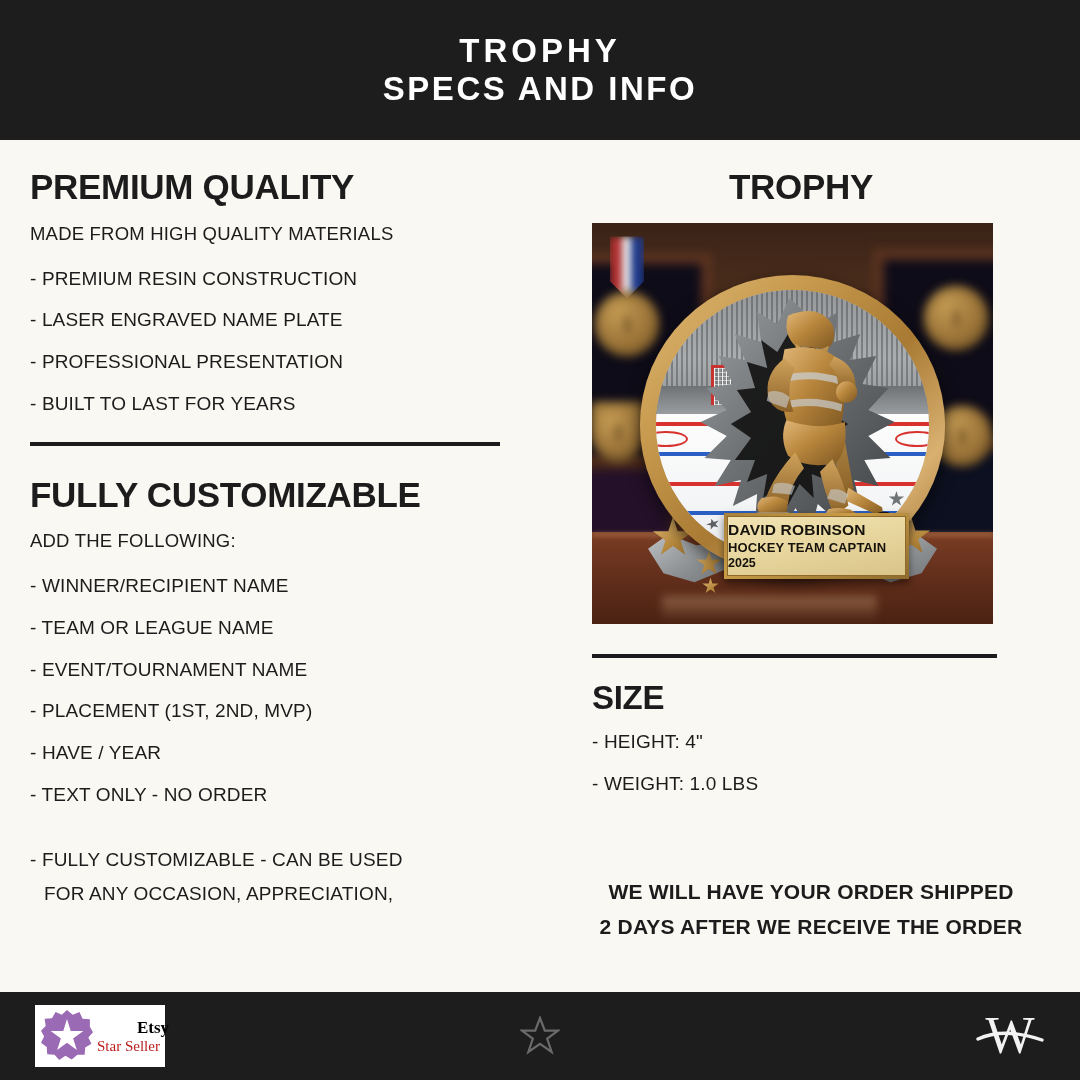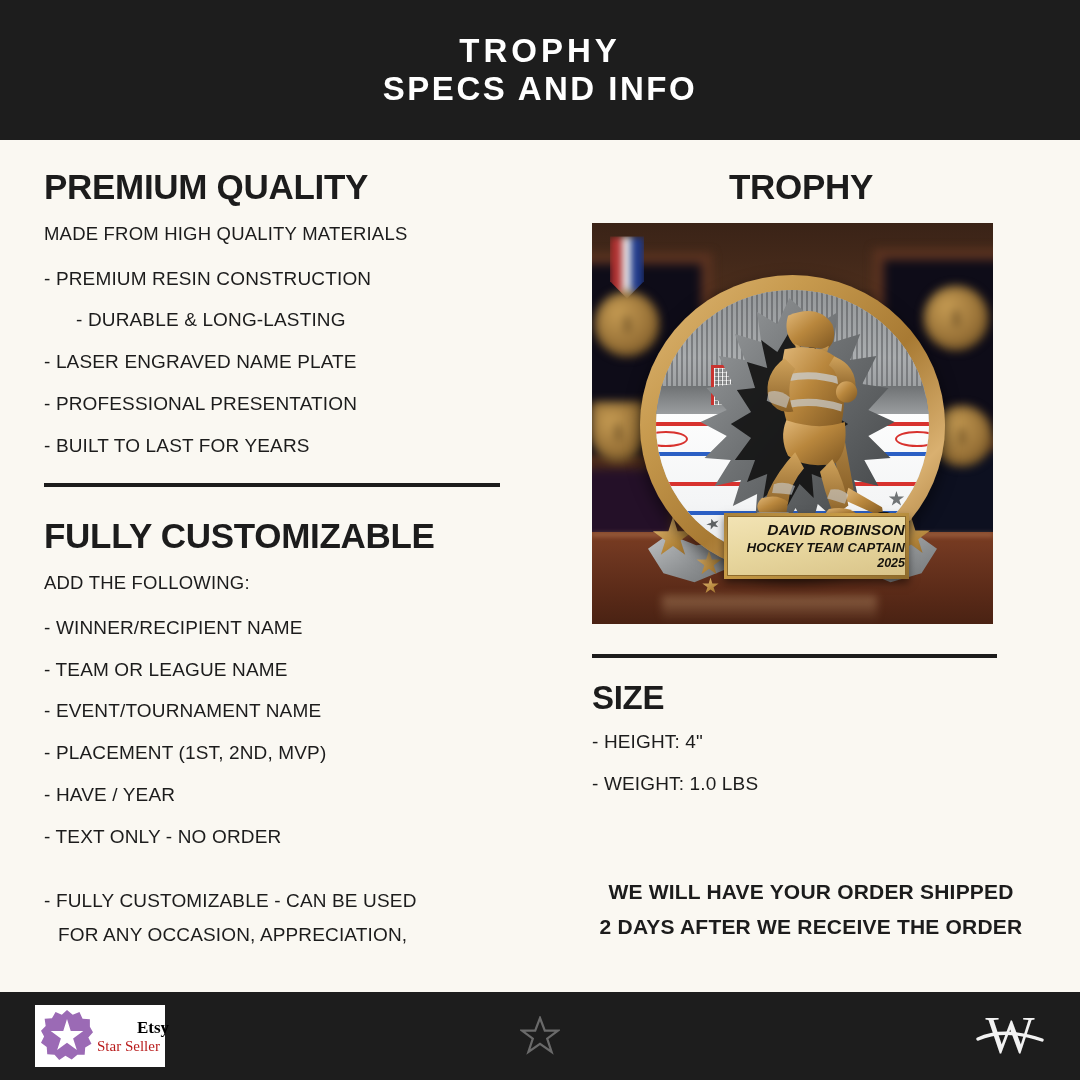--- a/index.html
+++ b/index.html
@@ -33,21 +33,21 @@
   .header-line.l2 { font-size: 33px; letter-spacing: 2.5px; }
 
   
   .content {
     position: absolute;
     top: 140px; left: 0;
     width: 1080px;
     height: 852px;
     display: flex;
   }
-  .col-left  { width: 540px; padding: 28px 40px 0 44px; }
+  .col-left  { width: 540px; padding: 28px 40px 0 30px; }
   .col-right { width: 540px; padding: 28px 40px 0 52px; }
 
   .h2 {
     font-size: 35px;
     font-weight: bold;
     letter-spacing: -0.3px;
     line-height: 1.1;
     margin-bottom: 16px;
   }
   .h2.center { text-align: center; padding-right: 30px; }
@@ -273,23 +273,22 @@
     width: 185px; height: 66px;
     background: linear-gradient(155deg, #a8803a 0%, #c99c46 40%, #8d6a2c 100%);
     padding: 3px;
     box-shadow: 0 4px 8px rgba(0,0,0,.5);
   }
   .plate-in {
     width: 100%; height: 100%;
     background: linear-gradient(170deg, #f2e3b4 0%, #e8d79f 45%, #d9c489 100%);
     border: 1.5px solid #8d6a2c;
     display: flex; flex-direction: column;
-    align-items: flex-end; justify-content: center;
+    align-items: flex-start; justify-content: center;
     gap: 1px;
-    font-style: italic;
   }
   .plate-l1 { font-size: 15.5px; font-weight: bold; color: #15120c; letter-spacing: .2px; }
   .plate-l2 { font-size: 13px;  font-weight: bold; color: #15120c; letter-spacing: .1px; }
   .plate-l3 { font-size: 12.5px; font-weight: bold; color: #15120c; }
 
   .reflection {
     position: absolute;
     left: 70px; bottom: 2px;
     width: 215px; height: 26px;
     background: linear-gradient(180deg, rgba(235,200,150,.35), rgba(235,200,150,0));
@@ -368,21 +367,20 @@
 </div>
 
 <div class="content">
 
   <div class="col-left">
 
     <div class="h2">PREMIUM QUALITY</div>
     <div class="lead">MADE FROM HIGH QUALITY MATERIALS</div>
 
     <div class="bullet">- PREMIUM RESIN CONSTRUCTION</div>
-    <div class="bullet indent">- DURABLE &amp; LONG-LASTING</div>
     <div class="bullet">- LASER ENGRAVED NAME PLATE</div>
     <div class="bullet">- PROFESSIONAL PRESENTATION</div>
     <div class="bullet">- BUILT TO LAST FOR YEARS</div>
 
     <div class="divider"></div>
 
     <div class="h2">FULLY CUSTOMIZABLE</div>
     <div class="lead">ADD THE FOLLOWING:</div>
 
     <div class="bullet">- WINNER/RECIPIENT NAME</div>

